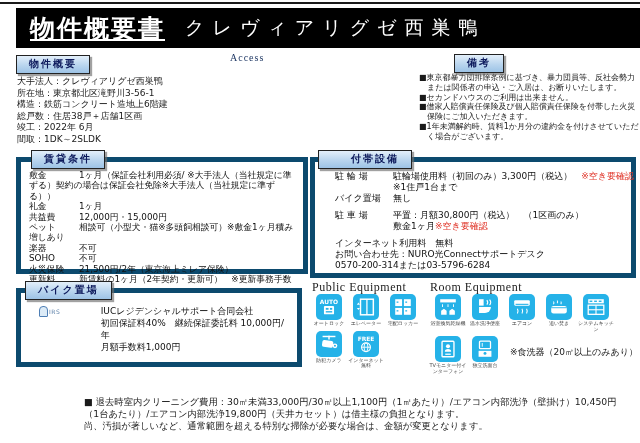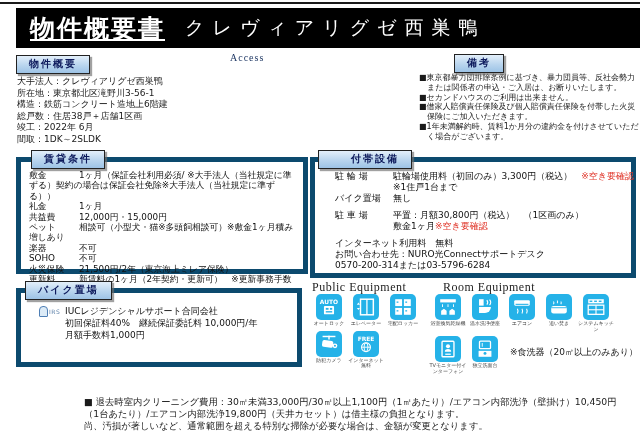--- a/index.html
+++ b/index.html
@@ -62,29 +62,29 @@
   .rrow { white-space:normal; }
 
   .facilities-box { left:310px; top:157px; width:326px; height:121px; padding:9px 6px 0 20px; font-size:9px; line-height:11px; }
   .frow { white-space:nowrap; }
   .flabel { display:inline-block; width:58px; }
   .findent { padding-left:58px; }
   .red { color:#e03428; }
   .fspacer { height:6px; }
 
   .guarantor-box { left:16px; top:288px; width:286px; height:79px; padding:12px 6px 0 18px; font-size:9px; line-height:12px; }
-  .g-flex { display:flex; }
+  .g-flex { display:flex;gap:36px; }
   .g-logo { width:26px; padding-top:1px; display:flex; align-items:flex-start; }
   .g-mark { width:9px; height:11px; border:1.5px solid #4f7fb5; border-radius:4px 4px 1px 1px; background:#dcebf7; }
   .g-irs { font-size:6px; color:#5a7fa8; margin-left:1px; letter-spacing:.5px; }
 
   
   .eq-heading { position:absolute; font-family:"Liberation Serif", serif; font-size:12px; color:#222; letter-spacing:.5px; }
   .public-heading { left:312px; top:280px; }
-  .room-heading { left:443px; top:280px; }
+  .room-heading { left:430px; top:280px; }
   .eq-grid { position:absolute; display:flex; flex-wrap:wrap; }
   .public-grid { left:311px; top:294px; width:114px; }
   .room-grid { left:430px; top:294px; width:190px; }
   .eq-item { width:36px; margin:0 1px 4px 0; display:flex; flex-direction:column; align-items:center; }
   .tile { width:26px; height:26px; background:#25b2e8; border-radius:5px; display:flex; align-items:center; justify-content:center; }
   .tile svg { width:22px; height:22px; display:block; }
   .eq-label { margin-top:1px; font-size:5px; line-height:5.6px; text-align:center; color:#3d3d3d; width:38px; }
   .eq-note { position:absolute; left:510px; top:346px; font-size:9px; color:#1a1a1a; white-space:nowrap; }
 
   

